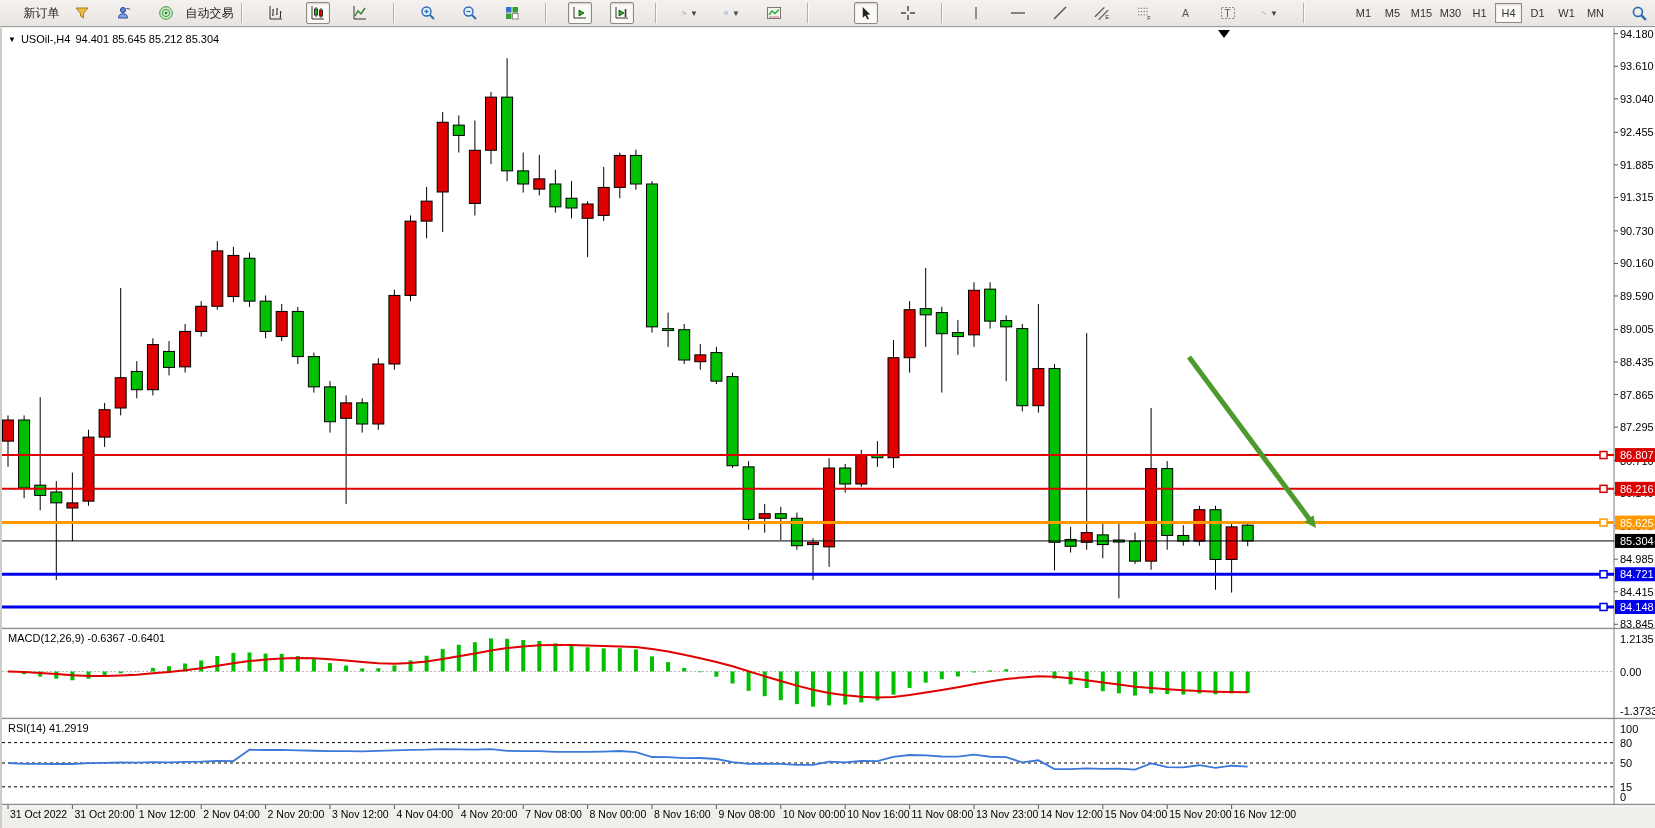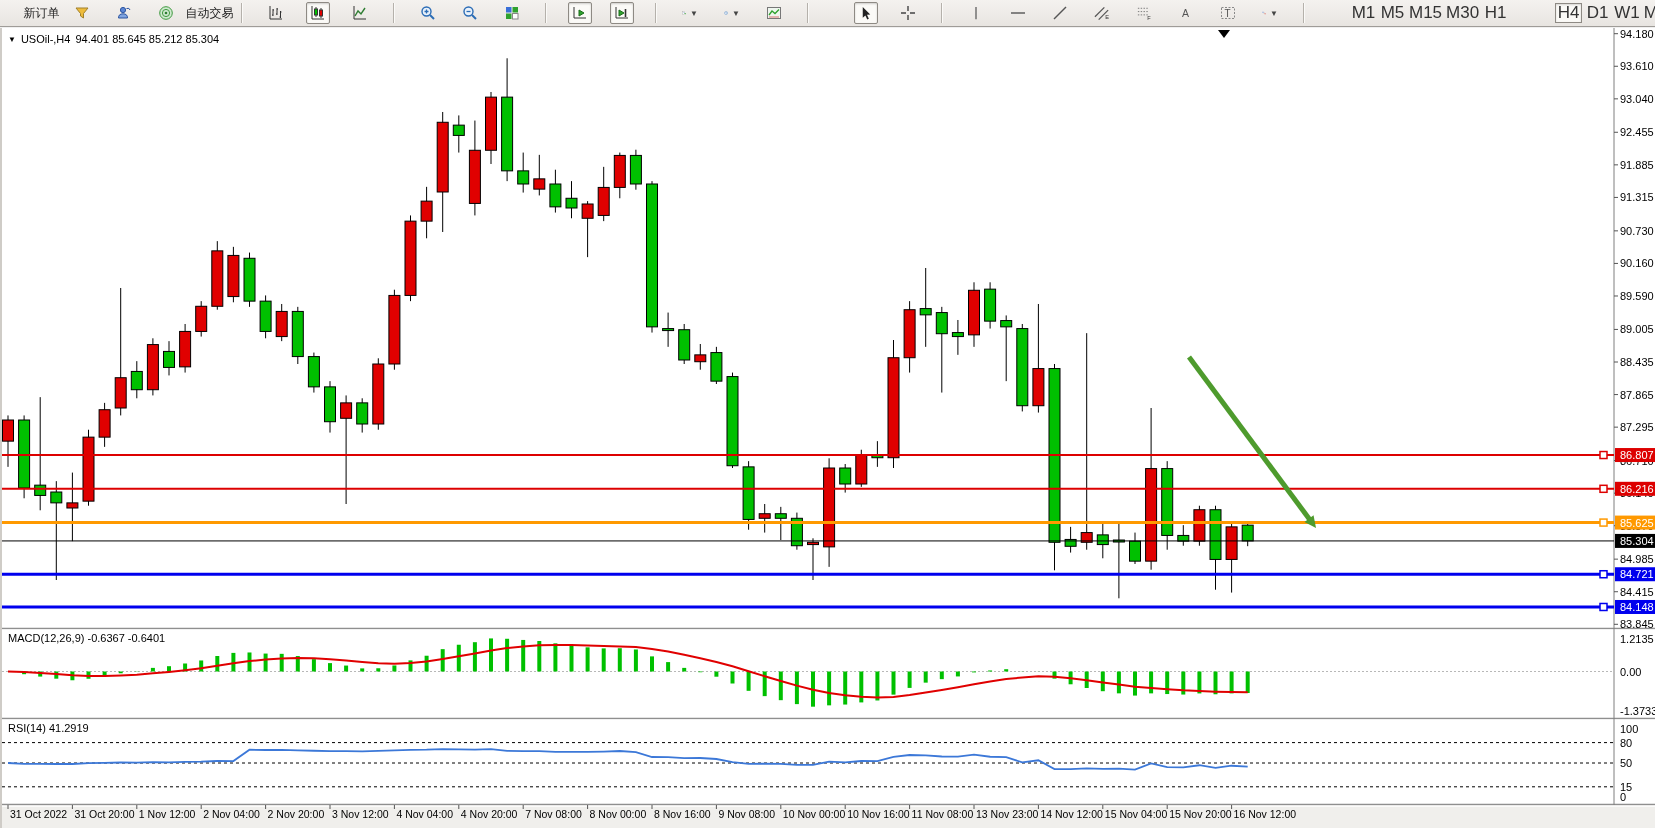--- a/index.html
+++ b/index.html
@@ -11,23 +11,23 @@
              display:flex; align-items:center; padding:0 4px; gap:18px; }
   .grip { width:5px; height:18px; margin:0 3px;
           background:repeating-linear-gradient(#fff 0 1px,#a8a49e 1px 2px,transparent 2px 4px);
           background-size:2px 4px; background-repeat:repeat-y; }
   .sep { width:2px; height:20px; margin:0 3px; border-left:1px solid #b5b1ab; border-right:1px solid #fbfaf8; }
   .tbtn { height:22px; min-width:24px; display:flex; align-items:center; justify-content:center;
           gap:3px; padding:0 3px; border:1px solid transparent; border-radius:2px; color:#222;
           font-size:12px; white-space:nowrap; }
   .tbtn.active { border:1px solid #8e8a84; background:#fbfaf7; box-shadow:inset 0 1px 2px rgba(0,0,0,.18); }
   .tbtn .dd { font-size:8px; color:#444; margin-left:1px; }
-  .tf { font-size:17px; color:#333; min-width:27px; height:20px; display:flex; align-items:center;
+  .tf { font-size:11px; color:#333; min-width:27px; height:20px; display:flex; align-items:center;
         justify-content:center; border:1px solid transparent; }
-  .tf.active { border:1px solid #8e8a84; background:#fbfaf7; box-shadow:inset 0 1px 2px rgba(0,0,0,.15);margin-left:44px; }
+  .tf.active { border:1px solid #8e8a84; background:#fbfaf7; box-shadow:inset 0 1px 2px rgba(0,0,0,.15); }
   .tb-right { margin-left:auto; display:flex; align-items:center; gap:6px; padding-right:6px; }
   .badge { position:absolute; right:-6px; top:-5px; background:#e01818; color:#fff; font-size:10px;
            font-weight:bold; border-radius:50%; width:13px; height:13px; line-height:13px; text-align:center; }
   
   .chart-region { position:absolute; left:0; top:28px; width:1655px; height:800px; background:#fff;
                   border-left:2px solid #cfccc7; }
   #chart-svg { position:absolute; left:0; top:0; }
   .chart-title { position:absolute; left:6px; top:5px; font-size:11px; color:#000;
                  display:flex; align-items:center; gap:5px; z-index:5; }
   .chart-title .tri { font-size:8px; }

